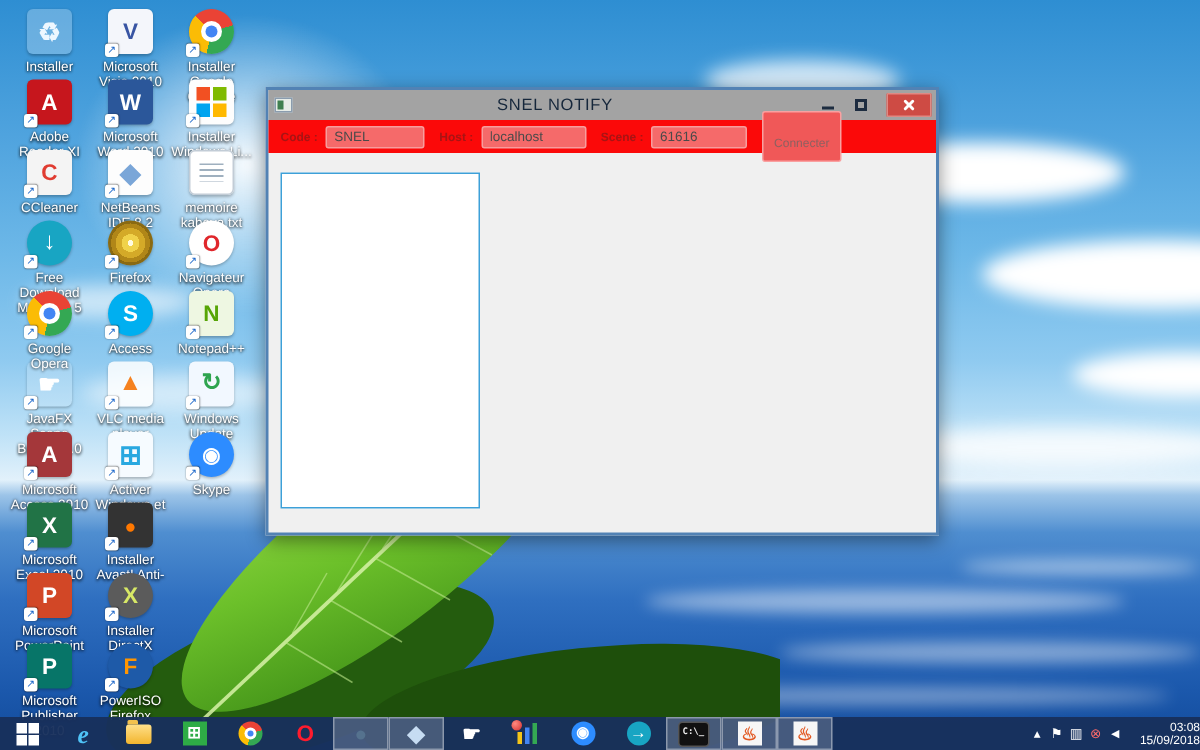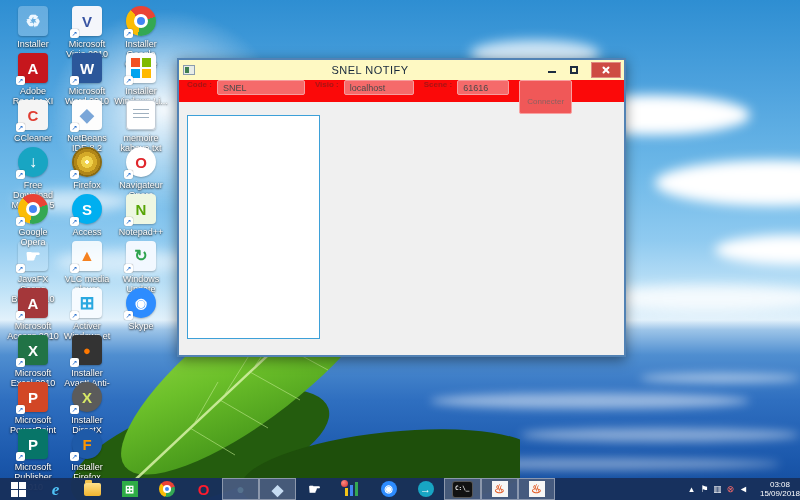--- a/index.html
+++ b/index.html
@@ -39,36 +39,36 @@
   .t-page{background:#fff;box-shadow:inset 0 0 0 1px #c2ccd6,0 1px 2px rgba(0,0,0,.25)}
   .t-page::before{content:'';position:absolute;left:7px;right:7px;top:9px;height:12px;
     background:repeating-linear-gradient(180deg,#9fb0bf 0 1px,transparent 1px 4px)}
   .t-disc{border-radius:50%;background:radial-gradient(circle at 50% 50%,#fffbe0 0 2px,#f0d24a 2px 6px,
     #d4aa28 6px 10px,#b08618 10px 13px,#8a6a12 13px 15px)}
 
   
   #app-window{position:absolute;left:177px;top:58px;width:449px;height:299px;z-index:2;
     background:#f0f0f0;border:2px solid #5282b4;box-shadow:0 3px 12px rgba(0,0,0,.45);
     display:flex;flex-direction:column}
-  .titlebar{height:20px;background:#fef9c3;display:flex;align-items:center;flex:none}
+  .titlebar{height:20px;background:#a3a3a3;display:flex;align-items:center;flex:none}
   .win-icon{width:12px;height:10px;margin-left:4px;background:#e7ece7;border:1px solid #8a9cae;position:relative}
   .win-icon::before{content:'';position:absolute;left:1px;top:1px;width:4px;height:6px;background:#3f7f4f}
   .title{flex:1;text-align:center;font-size:11px;color:#16273b;letter-spacing:.5px}
   .controls{display:flex;align-items:center}
   .ctrl{width:14px;height:14px;position:relative}
   .ctrl.min{margin-right:8px}
   .ctrl.min::before{content:'';position:absolute;left:3px;right:3px;bottom:4px;height:2px;background:#1d2c40}
   .ctrl.max::before{content:'';position:absolute;inset:3px;border:2px solid #1d2c40}
   .ctrl.close{width:30px;height:16px;background:#ce4b44;border-radius:1px;margin:0 3px 0 10px;
     box-shadow:inset 0 0 0 1px #df8a84}
   .ctrl.close::before,.ctrl.close::after{content:'';position:absolute;left:50%;top:50%;width:9px;height:2px;
     background:#fff;border-radius:1px}
   .ctrl.close::before{transform:translate(-50%,-50%) rotate(45deg)}
   .ctrl.close::after{transform:translate(-50%,-50%) rotate(-45deg)}
-  .toolbar{height:22px;background:#fb0909;display:flex;padding:0 8px;flex:none}
+  .toolbar{height:22px;background:#fb0909;display:flex;align-items:center;padding:0 8px;flex:none}
   .tb-label{font-size:8px;font-weight:bold;color:#a81414;margin:0 5px 0 10px;white-space:nowrap}
   .tb-label:first-child{margin-left:0}
   .tb-input{height:15px;background:#f56a6a;border:1px solid #f79d9d;border-radius:2px;color:#4a4a4a;
     font-size:9px;padding:0 5px;font-family:"Liberation Sans",sans-serif}
   .tb-btn{height:16px;margin-left:10px;background:#f05858;border:1px solid #f9a0a0;border-radius:2px;
     color:#8d6060;font-size:8px;padding:16px 7px;font-family:"Liberation Sans",sans-serif}
   .content{flex:1;position:relative}
   .listbox{position:absolute;left:8px;top:13px;width:133px;height:224px;background:#fff;border:1px solid #3da0d8}
 
   
@@ -95,21 +95,21 @@
     linear-gradient(#f5c518,#f5c518) 1px 6px/3px 8px no-repeat,
     linear-gradient(#4285f4,#4285f4) 6px 3px/3px 11px no-repeat,
     linear-gradient(#34a853,#34a853) 11px 0/3px 14px no-repeat}
   .t-bars::after{content:'';position:absolute;left:-3px;top:-2px;width:7px;height:7px;border-radius:50%;
     background:radial-gradient(circle at 35% 35%,#ff8a80,#d32f2f)}
   .t-cmd{width:19px;height:15px;background:#111;border-radius:2px;color:#eee;
     font:bold 6px "DejaVu Sans Mono",monospace;align-items:flex-start;justify-content:flex-start;
     padding:2px 0 0 2px;box-shadow:0 0 0 1px #555}
   #tray{margin-left:auto;display:flex;align-items:center;padding-right:5px}
   .tray-ic{color:#fff;font-size:9px;width:13px;text-align:center;line-height:22px}
-  #clock{font-size:8px;line-height:9px;color:#fff;text-align:center;margin-left:5px}
+  #clock{font-size:8px;line-height:9px;color:#fff;text-align:right;margin-left:5px}
 </style>
 </head>
 <body>
 
 <div id="screen">
 
   <div id="wallpaper">
     <div class="sun-glare" style="left:50px;top:10px;width:230px;height:200px"></div>
     <div class="cloud" style="left:555px;top:95px;width:195px;height:40px"></div>
     <div class="cloud" style="left:655px;top:160px;width:235px;height:46px"></div>
@@ -332,41 +332,41 @@
       <span class="glyph" style="color: rgb(255, 255, 255);">P</span>
       <span class="sc-arrow"></span>
     </div>
     <div class="icon-label">Microsoft Publisher 2010</div>
   </div>
       <div class="dicon" style="left: 60px; top: 429px;">
     <div class="tile" style="background: rgb(30, 90, 168); border-radius: 50%;">
       <span class="glyph" style="color: rgb(255, 149, 0);">F</span>
       <span class="sc-arrow"></span>
     </div>
-    <div class="icon-label">Installer Firefox</div>
+    <div class="icon-label">PowerISO Firefox</div>
   </div>
     </div>
 
   <div id="app-window">
     <div class="titlebar">
       <span class="win-icon"></span>
       <span class="title">SNEL NOTIFY</span>
       <span class="controls">
         <span class="ctrl min"></span>
         <span class="ctrl max"></span>
         <span class="ctrl close"></span>
       </span>
     </div>
     <div class="toolbar" id="toolbar">
       <span class="tb-label">Code :</span>
-        <input type="text" class="tb-input" value="SNEL" style="width: 88px;">
-        <span class="tb-label">Visio :</span>
+        <input type="text" class="tb-input" value="SNEL" style="width: 66px;">
+        <span class="tb-label">Host :</span>
         <input type="text" class="tb-input" value="localhost" style="width: 70px;">
         <span class="tb-label">Scene :</span>
-        <input type="text" class="tb-input" value="61616" style="width: 52px;">
+        <input type="text" class="tb-input" value="61616" style="width: 64px;">
         <button class="tb-btn" id="connect-btn">Connecter</button>
     </div>
     <div class="content">
       <div class="listbox"></div>
     </div>
   </div>
 
   <div id="taskbar">
     <div id="task-items" style="display:flex;height:100%">
         <div class="titem">

